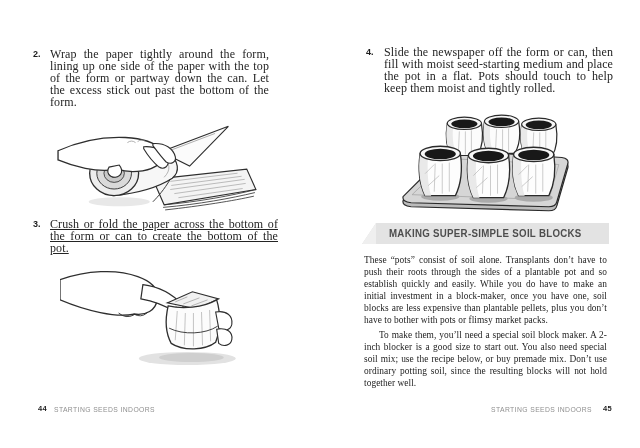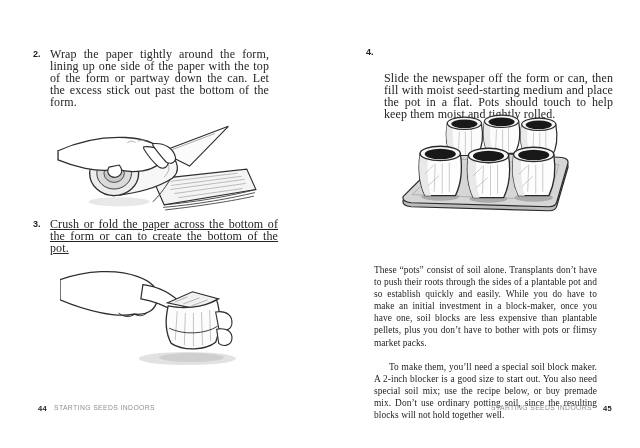--- a/index.html
+++ b/index.html
@@ -21,21 +21,21 @@
   .step .txt{
     font-size:12px;line-height:12px;text-align:justify;color:#242424;
     letter-spacing:0.1px;
   }
   #step2{left:33px;top:48px;width:236px;}
   #step2 .txt{width:219px;}
   #step3{left:33px;top:218px;width:245px;}
   #step3 .txt{width:228px;text-decoration:underline;}
   #step4{left:366px;top:46px;width:247px;}
   #step4 .num{flex:0 0 18px;width:18px;}
-  #step4 .txt{width:229px;margin-top:26px;}
+  #step4 .txt{width:229px;}
   
   #ill-wrap{left:56px;top:114px;width:204px;height:97px;}
   #ill-crush{left:60px;top:255px;width:187px;height:114px;}
   #ill-pots{left:391px;top:101px;width:196px;height:114px;}
   
   #banner{
     left:362px;top:223px;width:247px;height:21px;
     background:#e3e3e3;
     clip-path:polygon(14px 0, 100% 0, 100% 100%, 0 100%);
     display:flex;align-items:center;justify-content:center;
@@ -46,26 +46,26 @@
     transform:scaleX(0.97);white-space:nowrap;
   }
   #banner .chamfer{
     position:absolute;left:0;top:0;width:14px;height:100%;
     background:#efefef;
     clip-path:polygon(0 100%, 100% 0, 100% 100%);
   }
   
   #sidebar-text{left:362px;top:252px;width:247px;}
   #sidebar-text p{
-    margin:12px;font-size:9.4px;line-height:12.1px;text-align:justify;
+    margin:2px;font-size:9.4px;line-height:12.1px;text-align:justify;
     color:#242424;letter-spacing:0.05px;
   }
   #sidebar-text p + p{text-indent:15px;}
   
-  .footer{display:flex;align-items:flex-start;gap:7px;
+  .footer{display:flex;align-items:flex-end;gap:7px;
     font-family:"Liberation Sans", sans-serif;}
   .footer .pg{font-weight:bold;font-size:7.5px;color:#1d1d1d;letter-spacing:0.3px;}
   .footer .sect{font-size:6.8px;color:#8f8f8f;letter-spacing:0.4px;}
   #footer-left{left:38px;top:404px;}
   #footer-right{right:28px;top:404px;gap:11px;}
   svg{display:block;}
 </style>
 </head>
 <body>
 
@@ -189,20 +189,24 @@
     </g>
     <g>
       <path d="M122,53 C120,67 121,82 127,94 L157,94 C163,82 164,67 162,53 Z" fill="#fdfdfd" stroke="#2a2a2a" stroke-width="1.3"></path>
       <path d="M122,53 C120,67 121,82 127,94 L133,94 C129,82 129,64 130,54 Z" fill="#e9e9e9"></path>
       <path d="M137,63 L136,90 M144,63 L144,92 M151,62 L151,90 M127,73 L136,64 M130,85 L141,75" stroke="#ababab" stroke-width="0.6" fill="none"></path>
       <ellipse cx="142" cy="53" rx="20" ry="7.2" fill="#f8f8f8" stroke="#2a2a2a" stroke-width="1.3"></ellipse>
       <ellipse cx="142" cy="53.5" rx="15.5" ry="5.2" fill="#181818"></ellipse>
     </g>
   </svg>
 
+  <div id="banner" class="abs" style="left:42px;">
+    <span class="chamfer"></span>
+    <span class="banner-label">MAKING SUPER-SIMPLE SOIL BLOCKS</span>
+  </div>
 
   <div id="sidebar-text" class="abs" style="left:42px;">
     <p>These “pots” consist of soil alone. Transplants don’t have to push their roots through the sides of a plantable pot and so establish quickly and easily. While you do have to make an initial investment in a block-maker, once you have one, soil blocks are less expensive than plantable pellets, plus you don’t have to bother with pots or flimsy market packs.</p>
     <p>To make them, you’ll need a special soil block maker. A 2-inch blocker is a good size to start out. You also need special soil mix; use the recipe below, or buy premade mix. Don’t use ordinary potting soil, since the resulting blocks will not hold together well.</p>
   </div>
 
   <div id="footer-right" class="abs footer">
     <span class="sect">STARTING SEEDS INDOORS</span>
     <span class="pg">45</span>
   </div>

